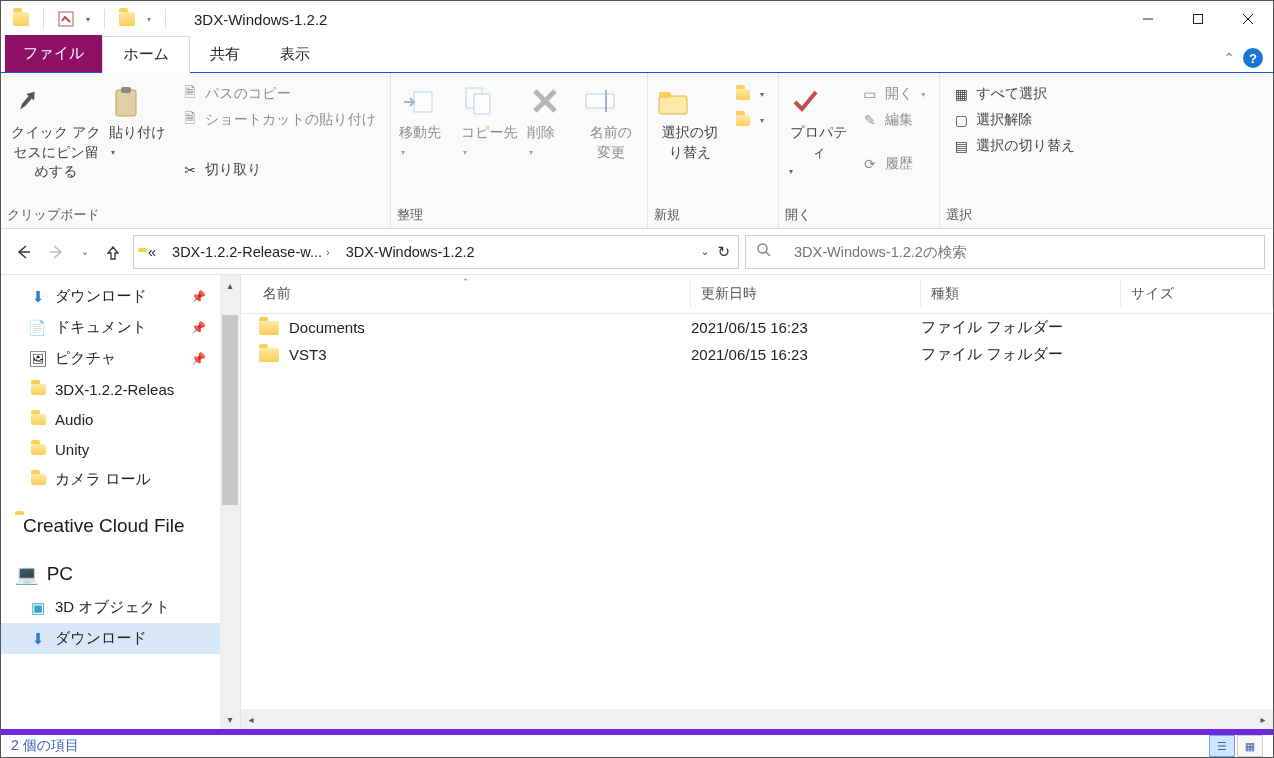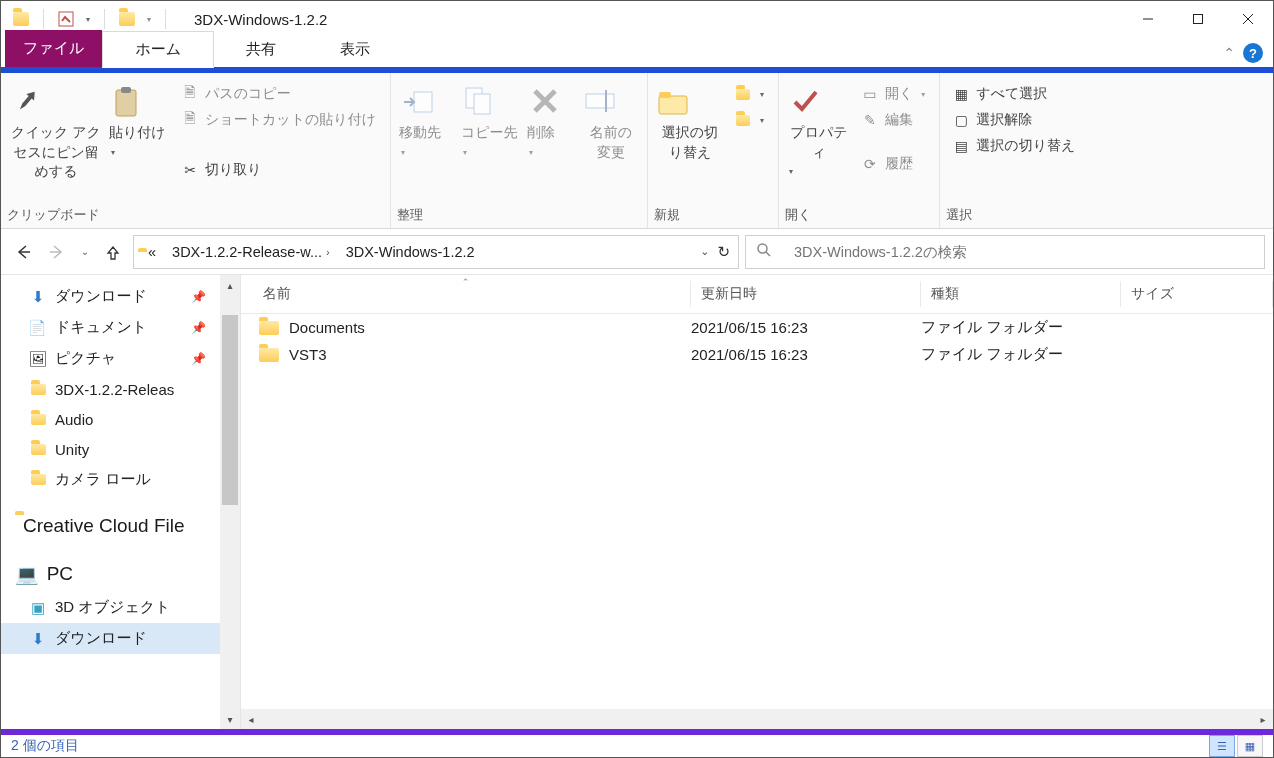--- a/index.html
+++ b/index.html
@@ -24,22 +24,22 @@
     padding-left: 4px;
   }
   .titlebar .qat { display:flex; align-items:center; gap:10px; padding:0 8px }
   .titlebar .qat .qat-icon { width:16px; height:16px; display:inline-flex; align-items:center; justify-content:center; }
   .titlebar .sep { width:1px; height:20px; background:#ddd; margin:0 4px }
   .titlebar .title { padding-left: 16px; font-size: 15px; color:#222 }
   .titlebar .spacer { flex:1 }
   .titlebar .winbtn { width:50px; height:36px; display:flex; align-items:center; justify-content:center; }
 
   
-  .ribbon-tabs { height:36px; display:flex; align-items:flex-end; background:#fff; border-bottom:6px solid #1d4ed8; padding-left:4px; }
-  .ribbon-tabs .tab { padding:8px 32px; font-size:15px; color:#222; cursor:pointer }
+  .ribbon-tabs { height:36px; display:flex; align-items:flex-end; background:#fff; border-bottom:1px solid #1d4ed8; padding-left:4px; }
+  .ribbon-tabs .tab { padding:8px 20px; font-size:15px; color:#222; cursor:pointer }
   .ribbon-tabs .tab.file { background:#8e0f66; color:#fff; padding:9px 18px; }
   .ribbon-tabs .tab.active { border:1px solid #d9d9d9; border-bottom:1px solid #fff; position:relative; top:1px; background:#fff }
   .ribbon-tabs .right { margin-left:auto; display:flex; align-items:center; gap:8px; padding-right:10px; padding-bottom:4px }
   .help-circle { width:20px; height:20px; border-radius:50%; background:#1976d2; color:#fff; display:flex; align-items:center; justify-content:center; font-size:13px; font-weight:bold }
 
   
   .ribbon { height:156px; display:flex; background:#fafafa; border-bottom:1px solid #d9d9d9 }
   .ribbon-group { display:flex; flex-direction:column; border-right:1px solid #e5e5e5; padding:4px 6px 2px 6px; }
   .ribbon-group .group-body { flex:1; display:flex; align-items:flex-start; gap:2px }
   .ribbon-group .group-label { text-align:left; font-size:13px; color:#575757; padding-bottom:2px }

